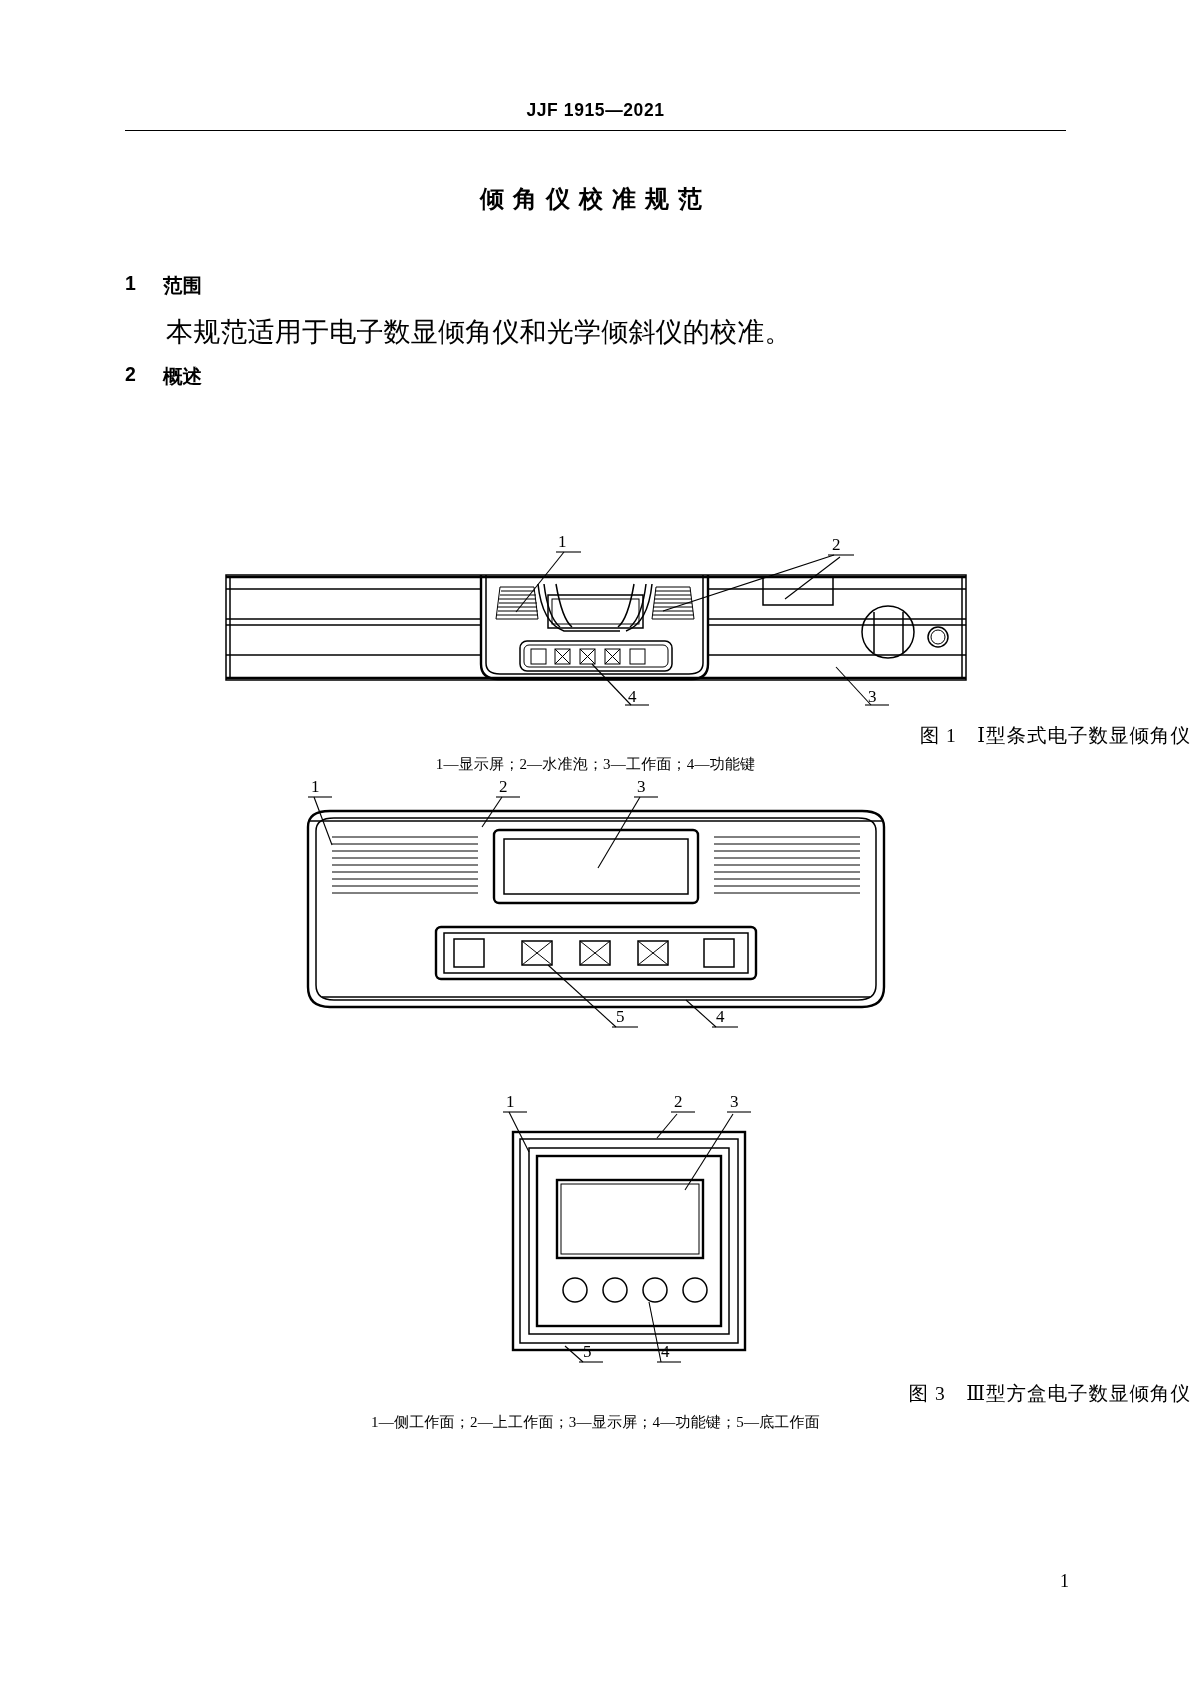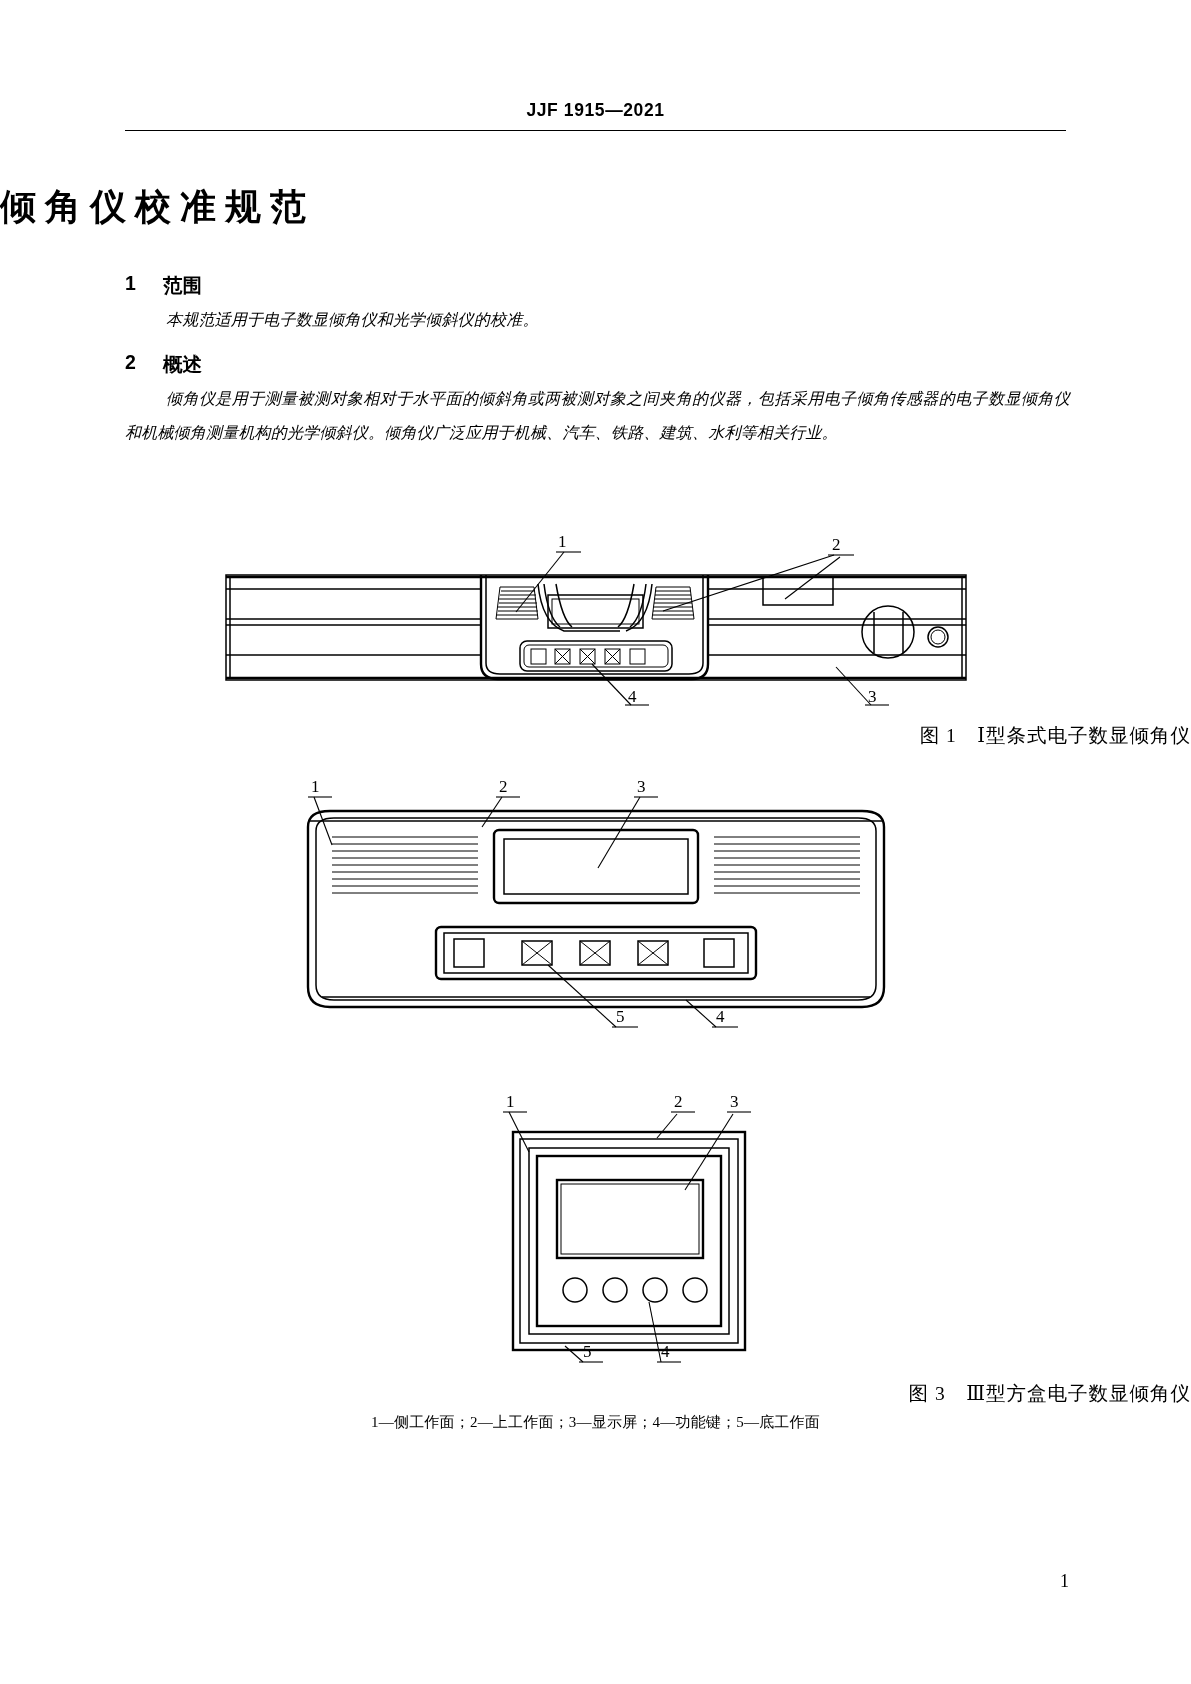--- a/index.html
+++ b/index.html
@@ -40,50 +40,50 @@
     border-bottom: 1.6px solid #000;
     width: 100%;
   }
 
   
   .doc-title {
     position: absolute;
     left: 0;
     top: 183px;
     width: 1191px;
+    text-align: center;
     font-family: "Liberation Sans", "DejaVu Sans", sans-serif;
-    font-size: 36px;
+    font-size: 24px;
     font-weight: bold;
     letter-spacing: 9px;
   }
 
   
   .body-zone {
     position: absolute;
     left: 125px;
     top: 272px;
     width: 945px;
   }
   .sec-head {
     font-family: "Liberation Sans", "DejaVu Sans", sans-serif;
     font-size: 19.5px;
     font-weight: bold;
     margin: 0 0 4px 0;
     display: flex;
   }
   .sec-num { width: 38px; display: inline-block; font-weight: bold; }
   .para {
-    font-size: 16px;
+    font-size: 27px;
     line-height: 34px;
     text-align: justify;
     text-justify: inter-character;
-    margin: 4px 0 0 0;
+    margin: 16px 0 0 0;
     text-indent: 41px;
     letter-spacing: 0.2px;
-    font-style: italic;
   }
   .gap-1 { height: 14px; }
 
   
   .fig-block { position: absolute; left: 0; width: 1191px; }
   .fig-caption {
     text-align: right;
     font-size: 19.5px;
     letter-spacing: 1px;
     margin-top: 5px;
@@ -133,21 +133,20 @@
       <span>范围</span>
     </div>
     <p class="para">本规范适用于电子数显倾角仪和光学倾斜仪的校准。</p>
 
     <div class="gap-1"></div>
 
     <div class="sec-head">
       <span class="sec-num">2</span>
       <span>概述</span>
     </div>
-    <p class="para">倾角仪是用于测量被测对象相对于水平面的倾斜角或两被测对象之间夹角的仪器，包括采用电子倾角传感器的电子数显倾角仪和机械倾角测量机构的光学倾斜仪。倾角仪广泛应用于机械、汽车、铁路、建筑、水利等相关行业。</p>
 
   </div>
 
   <div class="fig-block" style="top:527px;">
     <svg width="760" height="190" viewBox="0 0 760 190">
 
       <g>
         <path class="lead" d="M300 85 L348 25"></path>
         <path class="lead" d="M340 25 L365 25"></path>
       </g>
@@ -265,20 +264,21 @@
       </g>
 
       <g>
         <path class="lead" d="M620 140 L655 178"></path>
         <path class="lead" d="M649 178 L673 178"></path>
       </g>
       <text class="num" x="652" y="175">3</text>
     </svg>
 
     <div class="fig-caption">图 1　Ⅰ型条式电子数显倾角仪</div>
+    <div class="fig-legend">1—显示屏；2—水准泡；3—工作面；4—功能键</div>
   </div>
 
   <div class="fig-block" style="top:775px;">
     <svg width="620" height="265" viewBox="0 0 620 265">
 
       <g>
         <path class="lead" d="M28 22 L46 70"></path>
         <path class="lead" d="M22 22 L46 22"></path>
       </g>
       <text class="num" x="25" y="17">1</text>

